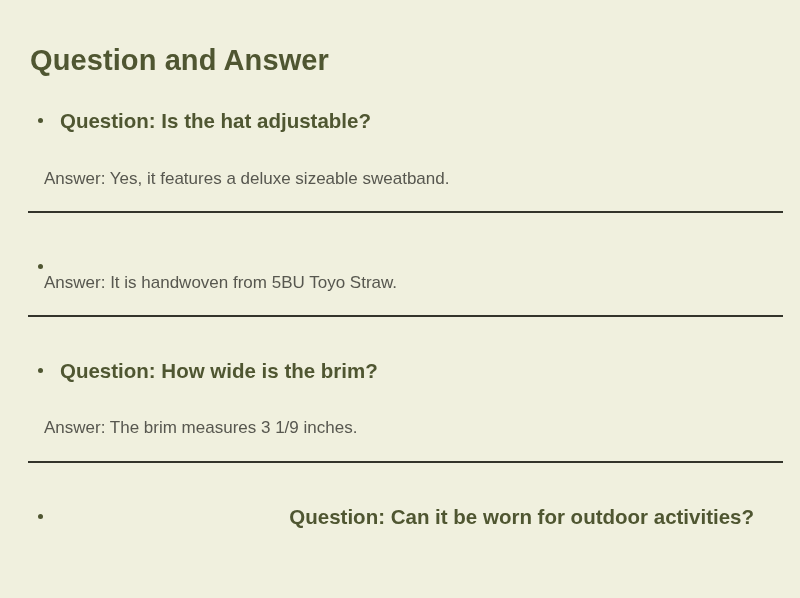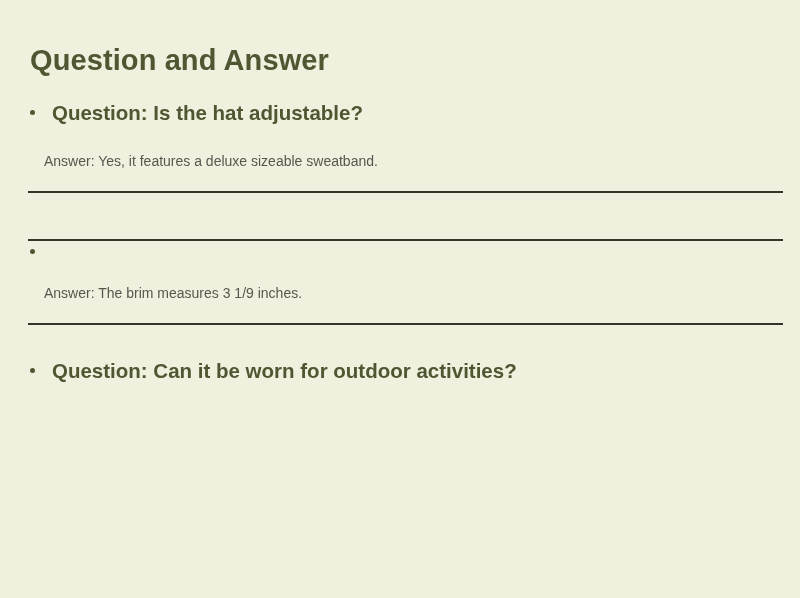--- a/index.html
+++ b/index.html
@@ -40,59 +40,60 @@
     width: 800px;
   }
   .qa-item {
     position: relative;
     width: 800px;
     box-sizing: border-box;
   }
   .qa-question {
     position: relative;
     display: block;
-    margin: 8px;
+    margin: 16px;
     padding: 0 30px 0 44px;
     font-size: 20.5px;
     font-weight: bold;
     color: #4f5631;
     line-height: 1.25;
     white-space: nowrap;
   }
   .qa-bullet {
     position: absolute;
     left: 22px;
     top: 10px;
     width: 5px;
     height: 5px;
     border-radius: 50%;
     background: #4f5631;
   }
   .qa-answer {
     display: block;
     margin: 0;
     padding: 18px 30px 0 44px;
-    font-size: 14px;
+    font-size: 17px;
     font-weight: normal;
     color: #57574f;
     line-height: 1.3;
     white-space: nowrap;
   }
   .qa-divider {
     width: 755px;
     margin: 21px 0 0 28px;
     height: 0;
     border: none;
     border-top: 2px solid #33342a;
   }
   .qa-item.has-divider {
     padding-bottom: 25px;
   }
   .qa-item.no-divider {
     padding-bottom: 0;
+    text-align: right;
   }
 </style>
 </head>
 <body>
 
 <div class="page">
 
   <h1 class="page-title">Question and Answer</h1>
 
   <div class="qa-list">
@@ -103,24 +104,29 @@
         <span>Question: Is the hat adjustable?</span>
       </div>
       <div class="qa-answer">Answer: Yes, it features a deluxe sizeable sweatband.</div>
       <hr class="qa-divider">
     </div>
 
     <div class="qa-item has-divider">
       <div class="qa-question">
         <span class="qa-bullet"></span>
       </div>
+      <div class="qa-answer">Answer: It is handwoven from 5BU Toyo Straw.</div>
       <hr class="qa-divider">
     </div>
 
     <div class="qa-item has-divider">
+      <div class="qa-question">
+        <span class="qa-bullet"></span>
+        <span>Question: How wide is the brim?</span>
+      </div>
       <div class="qa-answer">Answer: The brim measures 3 1/9 inches.</div>
       <hr class="qa-divider">
     </div>
 
     <div class="qa-item no-divider">
       <div class="qa-question">
         <span class="qa-bullet"></span>
         <span>Question: Can it be worn for outdoor activities?</span>
       </div>
 

